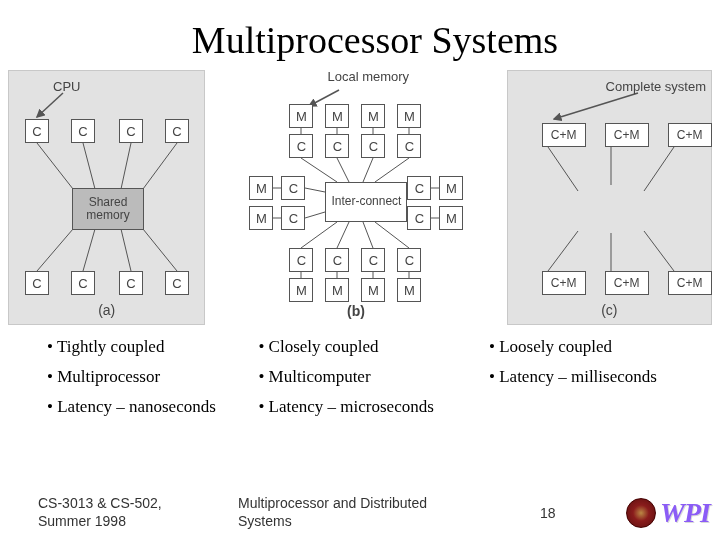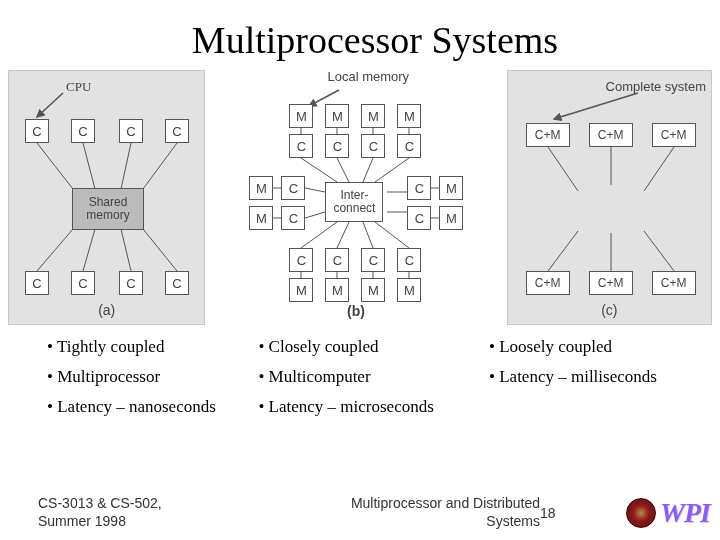--- a/index.html
+++ b/index.html
@@ -59,25 +59,25 @@
     text-align: center;
   }
   .sm-box { width: 24px; height: 24px; }
   .shared-mem {
     width: 72px; height: 42px;
     background: #bbb;
     font-size: 12px;
     line-height: 1.1;
   }
   .interconnect {
-    width: 58px; height: 40px;
+    width: 82px; height: 40px;
     font-size: 12px;
     line-height: 1.1;
   }
-  .cm-box { width: 44px; height: 24px; font-size: 12px; }
+  .cm-box { width: 44px; height: 24px; font-size: 12px; margin-left: 16px; }
   .internet {
     width: 120px; height: 48px;
     border-radius: 50%;
     font-size: 14px;
   }
   .lbl {
     position: absolute;
     font-family: Arial, sans-serif;
     font-size: 13px;
     color: #444;
@@ -107,21 +107,21 @@
     left: 14px;
     right: 10px;
     display: flex;
     align-items: center;
     font-family: Arial, sans-serif;
     font-size: 14px;
     color: #333;
     margin-left: 24px;
   }
   .foot-left { width: 200px; line-height: 1.25; }
-  .foot-center { flex: 1; text-align: right; line-height: 1.25; }
+  .foot-center { flex: 1; text-align: left; line-height: 1.25; }
   .foot-page { width: 40px; text-align: left; }
   .logo-wrap { width: 130px; display: flex; align-items: center; justify-content: flex-end; gap: 4px; }
   .seal {
     width: 30px; height: 30px; border-radius: 50%;
     background: radial-gradient(circle at 50% 50%, #b84 0%, #8a1c1c 40%, #5a0e0e 100%);
     border: 1px solid #400;
   }
   .wpi {
     font-family: "Georgia", serif;
     font-weight: bold;
@@ -151,21 +151,21 @@
 
       <line x1="28" y1="72" x2="64" y2="118" stroke="#555"></line>
       <line x1="74" y1="72" x2="86" y2="118" stroke="#555"></line>
       <line x1="122" y1="72" x2="112" y2="118" stroke="#555"></line>
       <line x1="168" y1="72" x2="134" y2="118" stroke="#555"></line>
       <line x1="28" y1="200" x2="64" y2="158" stroke="#555"></line>
       <line x1="74" y1="200" x2="86" y2="158" stroke="#555"></line>
       <line x1="122" y1="200" x2="112" y2="158" stroke="#555"></line>
       <line x1="168" y1="200" x2="134" y2="158" stroke="#555"></line>
     </svg>
-    <span class="lbl" style="left:57px; top:8px;font-family:Liberation Serif, serif;">CPU</span>
+    <span class="lbl" style="left:44px; top:8px;">CPU</span>
 
     <div class="node-box sm-box" style="left:16px; top:48px;">C</div>
     <div class="node-box sm-box" style="left:62px; top:48px;">C</div>
     <div class="node-box sm-box" style="left:110px; top:48px;">C</div>
     <div class="node-box sm-box" style="left:156px; top:48px;">C</div>
     <div class="node-box shared-mem" style="left:63px; top:117px;">Shared memory</div>
 
     <div class="node-box sm-box" style="left:16px; top:200px;">C</div>
     <div class="node-box sm-box" style="left:62px; top:200px;">C</div>
     <div class="node-box sm-box" style="left:110px; top:200px;">C</div>

